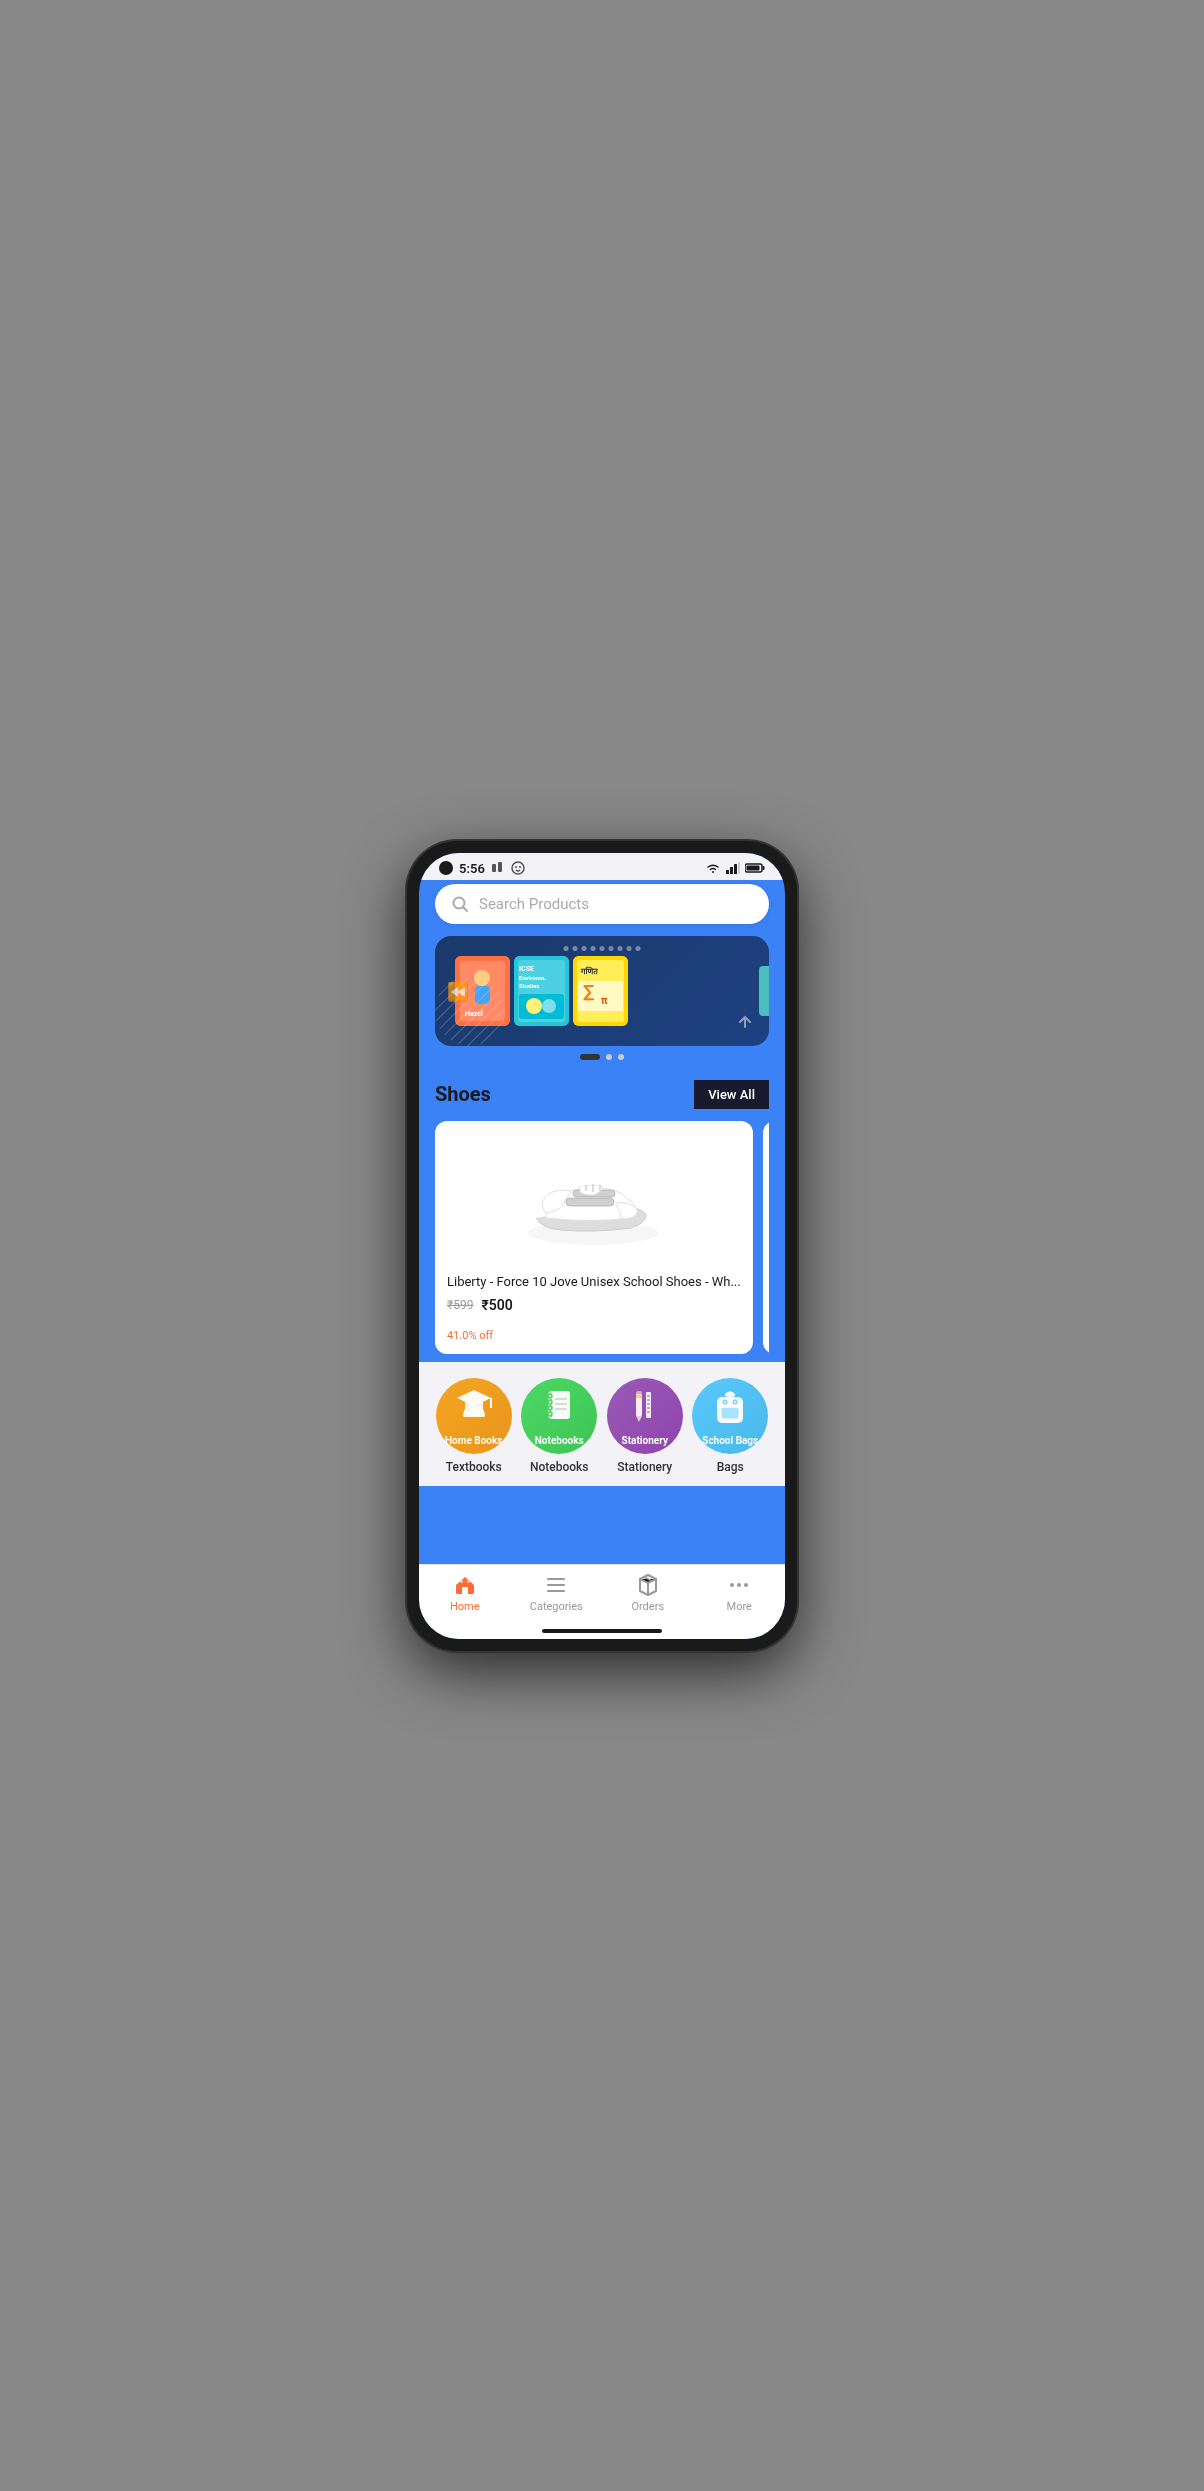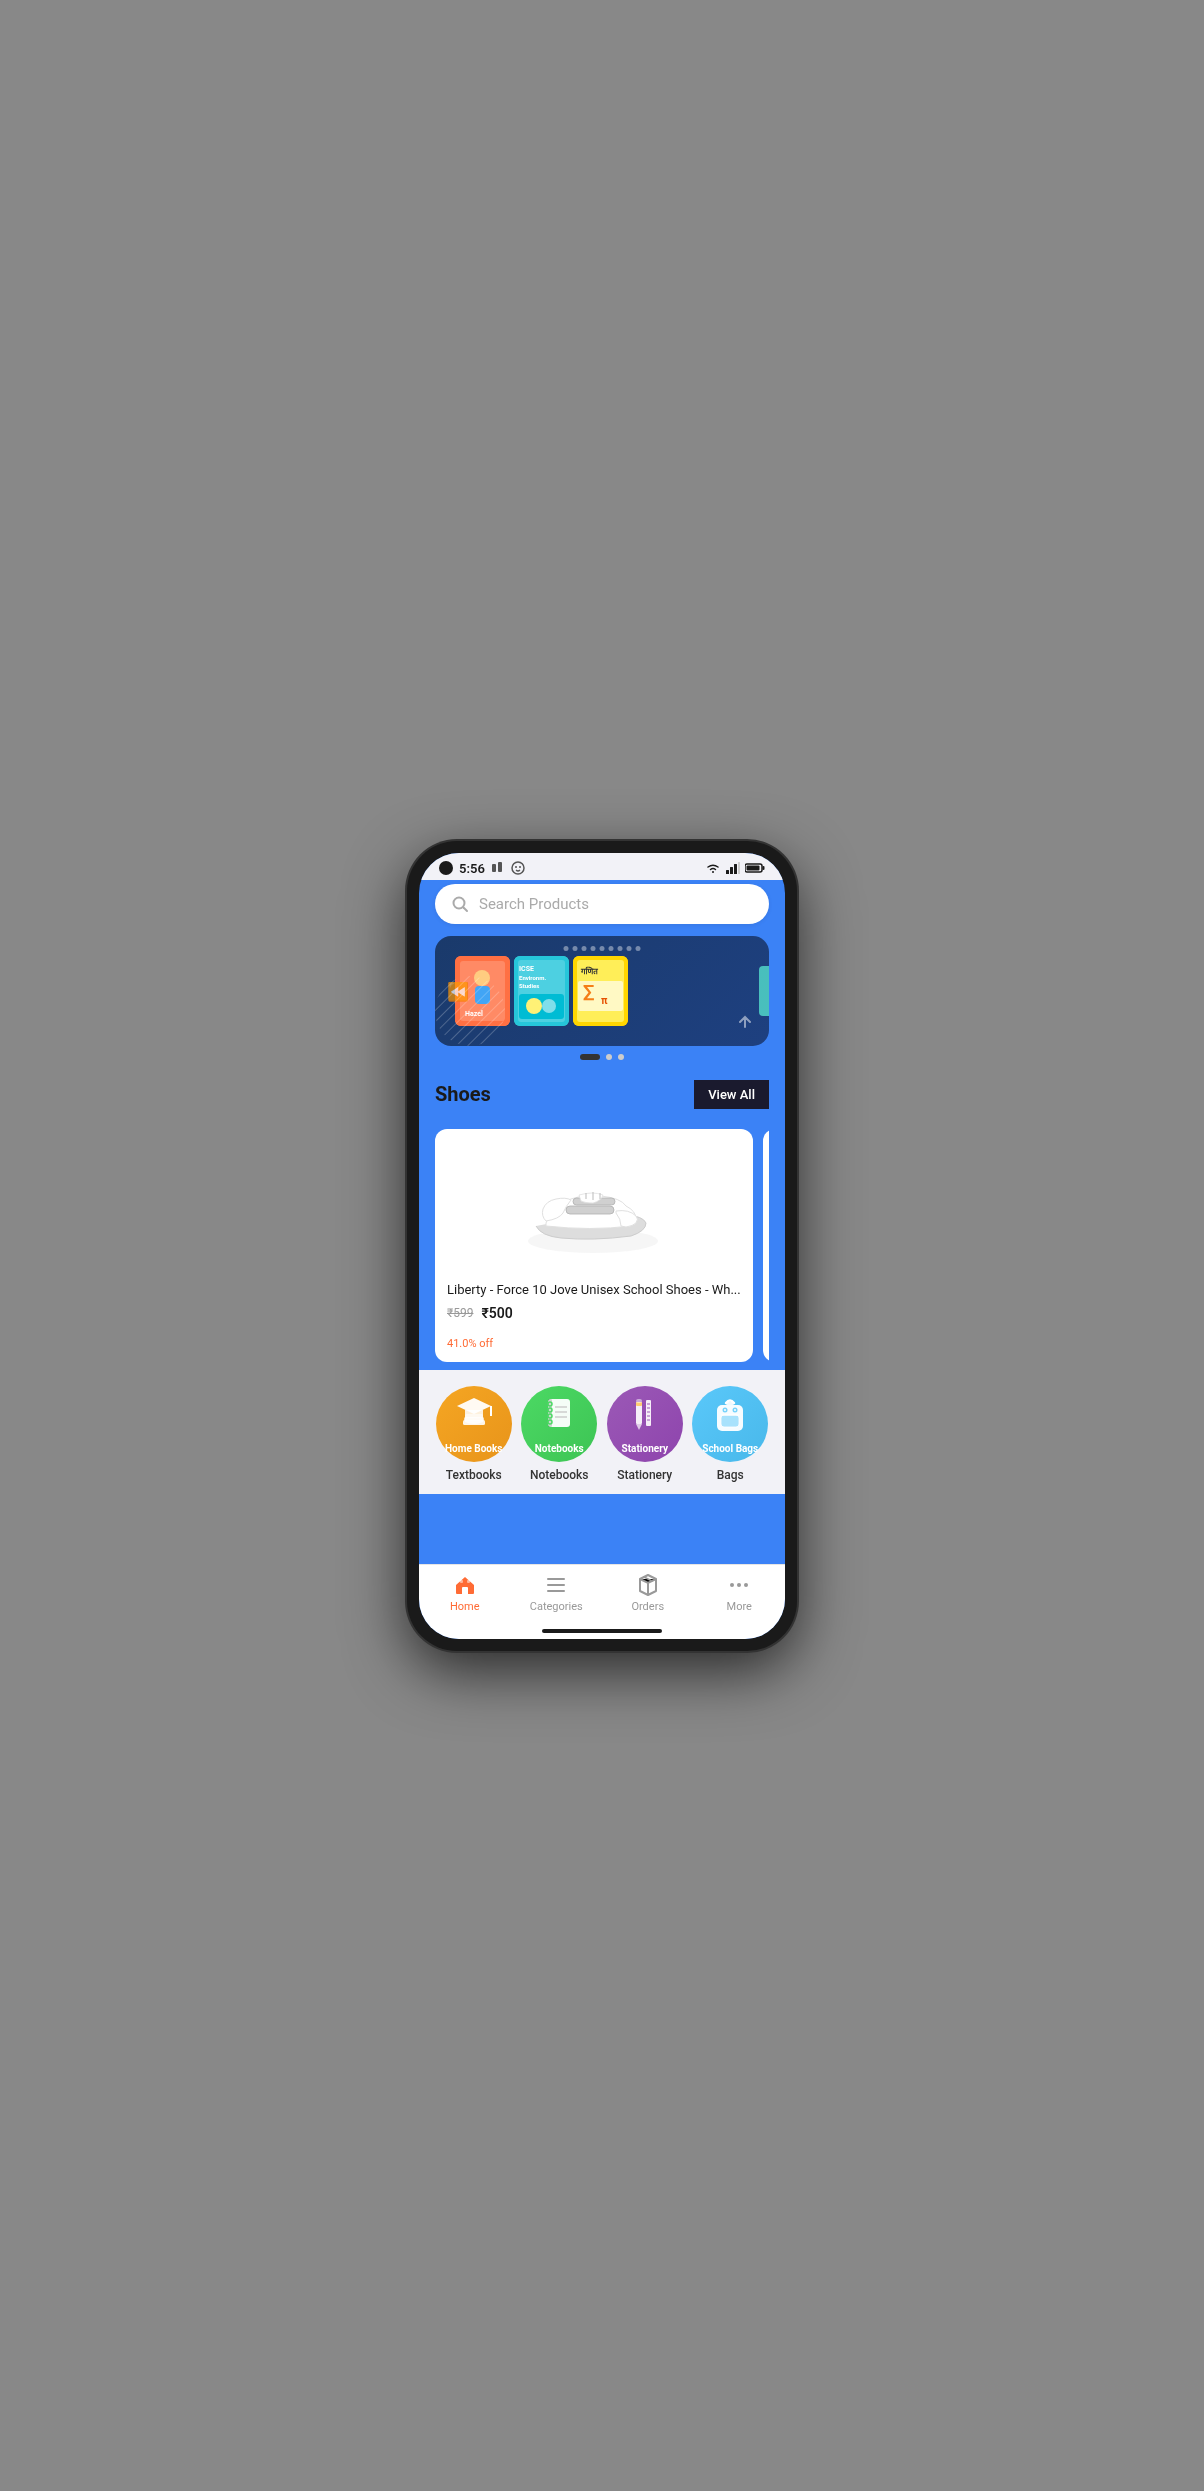--- a/index.html
+++ b/index.html
@@ -236,21 +236,21 @@
     .ind { width: 20px; height: 6px; background: #333; border-radius: 3px; }
     .ind-inactive { width: 6px; height: 6px; background: #ccc; border-radius: 50%; }
     
     .section {
       padding: 8px 16px 0;
     }
     .section-header {
       display: flex;
       justify-content: space-between;
       align-items: center;
-      margin-bottom: 20px;
+      margin-bottom: 12px;
     }
     .section-title {
       font-size: 20px;
       font-weight: 700;
       color: #1a1a1a;
     }
     .view-all-btn {
       background: #1a1a2e;
       color: white;
       padding: 7px 14px;

